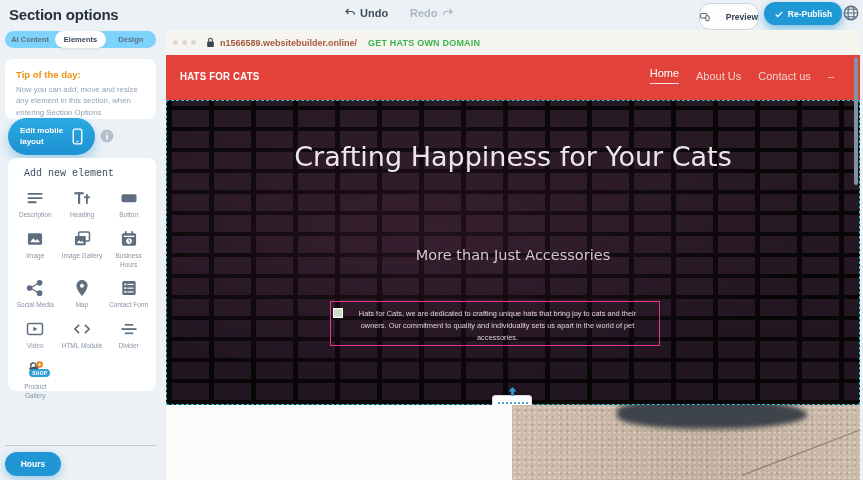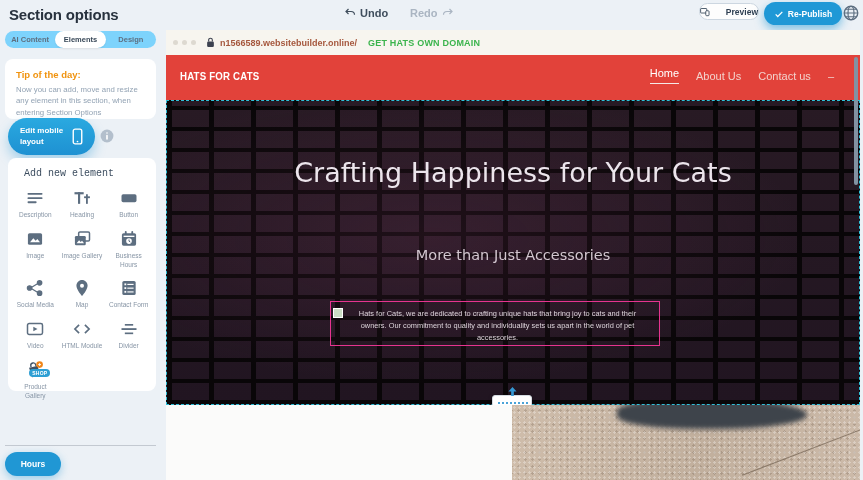--- a/index.html
+++ b/index.html
@@ -7,21 +7,21 @@
   .app {
     position:relative; width:863px; height:480px; overflow:hidden;
     background:#ecf1f6; font-family:"Liberation Sans",sans-serif;
   }
   
   .page-title { position:absolute; left:9px; top:6px; font-size:15px; font-weight:bold; color:#28323e; letter-spacing:-0.2px; }
   .undo-group { position:absolute; left:344px; top:7px; display:flex; align-items:center; gap:4px; cursor:pointer; }
   .undo-group span { font-size:11px; font-weight:bold; color:#3f4d5c; }
   .redo-group { position:absolute; left:410px; top:7px; display:flex; align-items:flex-end; gap:4px; cursor:pointer; }
   .redo-group span { font-size:11px; font-weight:bold; color:#aab5c2; }
-  .preview-btn { position:absolute; left:699px; top:3px; width:60px; height:17px; border-radius:11px;
+  .preview-btn { position:absolute; left:699px; top:3px; width:60px; height:27px; border-radius:11px;
     background:#fdfdfd; border:1px solid #ccd6e0; display:flex; align-items:center; justify-content:flex-end; gap:16px; cursor:pointer; }
   .preview-btn span { font-size:8.5px; font-weight:bold; color:#2e3f52; }
   .republish-btn { position:absolute; left:764px; top:2px; width:78px; height:23px; border-radius:12px;
     background:#1f98d6; box-shadow:0 4px 10px rgba(31,152,214,.55); display:flex; align-items:center; justify-content:center; gap:4px; cursor:pointer; }
   .republish-btn span { font-size:8.5px; font-weight:bold; color:#ffffff; }
   .globe-btn { position:absolute; left:842px; top:4px; width:18px; height:18px; cursor:pointer; }
   
   .tabs { position:absolute; left:5px; top:31px; width:151px; height:17px; background:#7dd3fc; border-radius:9px; display:flex; }
   .tab { flex:1; display:flex; align-items:center; justify-content:center; font-size:7.5px; font-weight:bold; color:#5e6f80; cursor:pointer; }
   .tab.active { background:#ffffff; border-radius:9px; margin:0; box-shadow:0 1px 2px rgba(0,0,0,.08); color:#374757; }
@@ -62,21 +62,21 @@
   .nav-item.active { color:#ffffff; padding-bottom:4px; border-bottom:1px solid #f5e9e7; }
   
   .hero { position:absolute; left:0; top:70px; width:694px; height:305px;
     background-color:#0a0709;
     background-image:
       radial-gradient(ellipse at 38% 45%, rgba(125,60,95,.20), transparent 62%),
       repeating-linear-gradient(0deg, #090608 0 4px, transparent 4px 21px),
       repeating-linear-gradient(90deg, #090608 0 5px, transparent 5px 42px),
       linear-gradient(#281a24,#211521);
     border:1px dashed #2fc0d8; }
-  .hero-heading { position:absolute; left:0; top:53px; width:100%; text-align:center;
+  .hero-heading { position:absolute; left:0; top:37px; width:100%; text-align:center;
     font-family:"DejaVu Sans",sans-serif; font-size:27px; line-height:1.38; font-weight:500; color:#ece5ec; }
   .hero-sub { position:absolute; left:0; top:146px; width:100%; text-align:center;
     font-family:"DejaVu Sans",sans-serif; font-size:14.5px; color:#d2c6cf; }
   .hero-para-box { position:absolute; left:163px; top:200px; width:330px; height:45px;
     border:1.5px solid #e6348f; padding:6px 9px 0 14px; }
   .hero-para-box p { font-size:7.4px; line-height:1.6; color:#ded5dc; text-align:center; }
   .drag-handle { position:absolute; left:2px; top:6px; width:10px; height:10px; background:#cbdfc5; border:1px solid #fff; cursor:grab; }
   
   .resize-pill { position:absolute; left:326px; top:365px; width:40px; height:15px; background:#ffffff;
     border:1px solid #d5dce2; border-radius:3px; box-shadow:0 1px 4px rgba(0,0,0,.25); cursor:ns-resize; }

